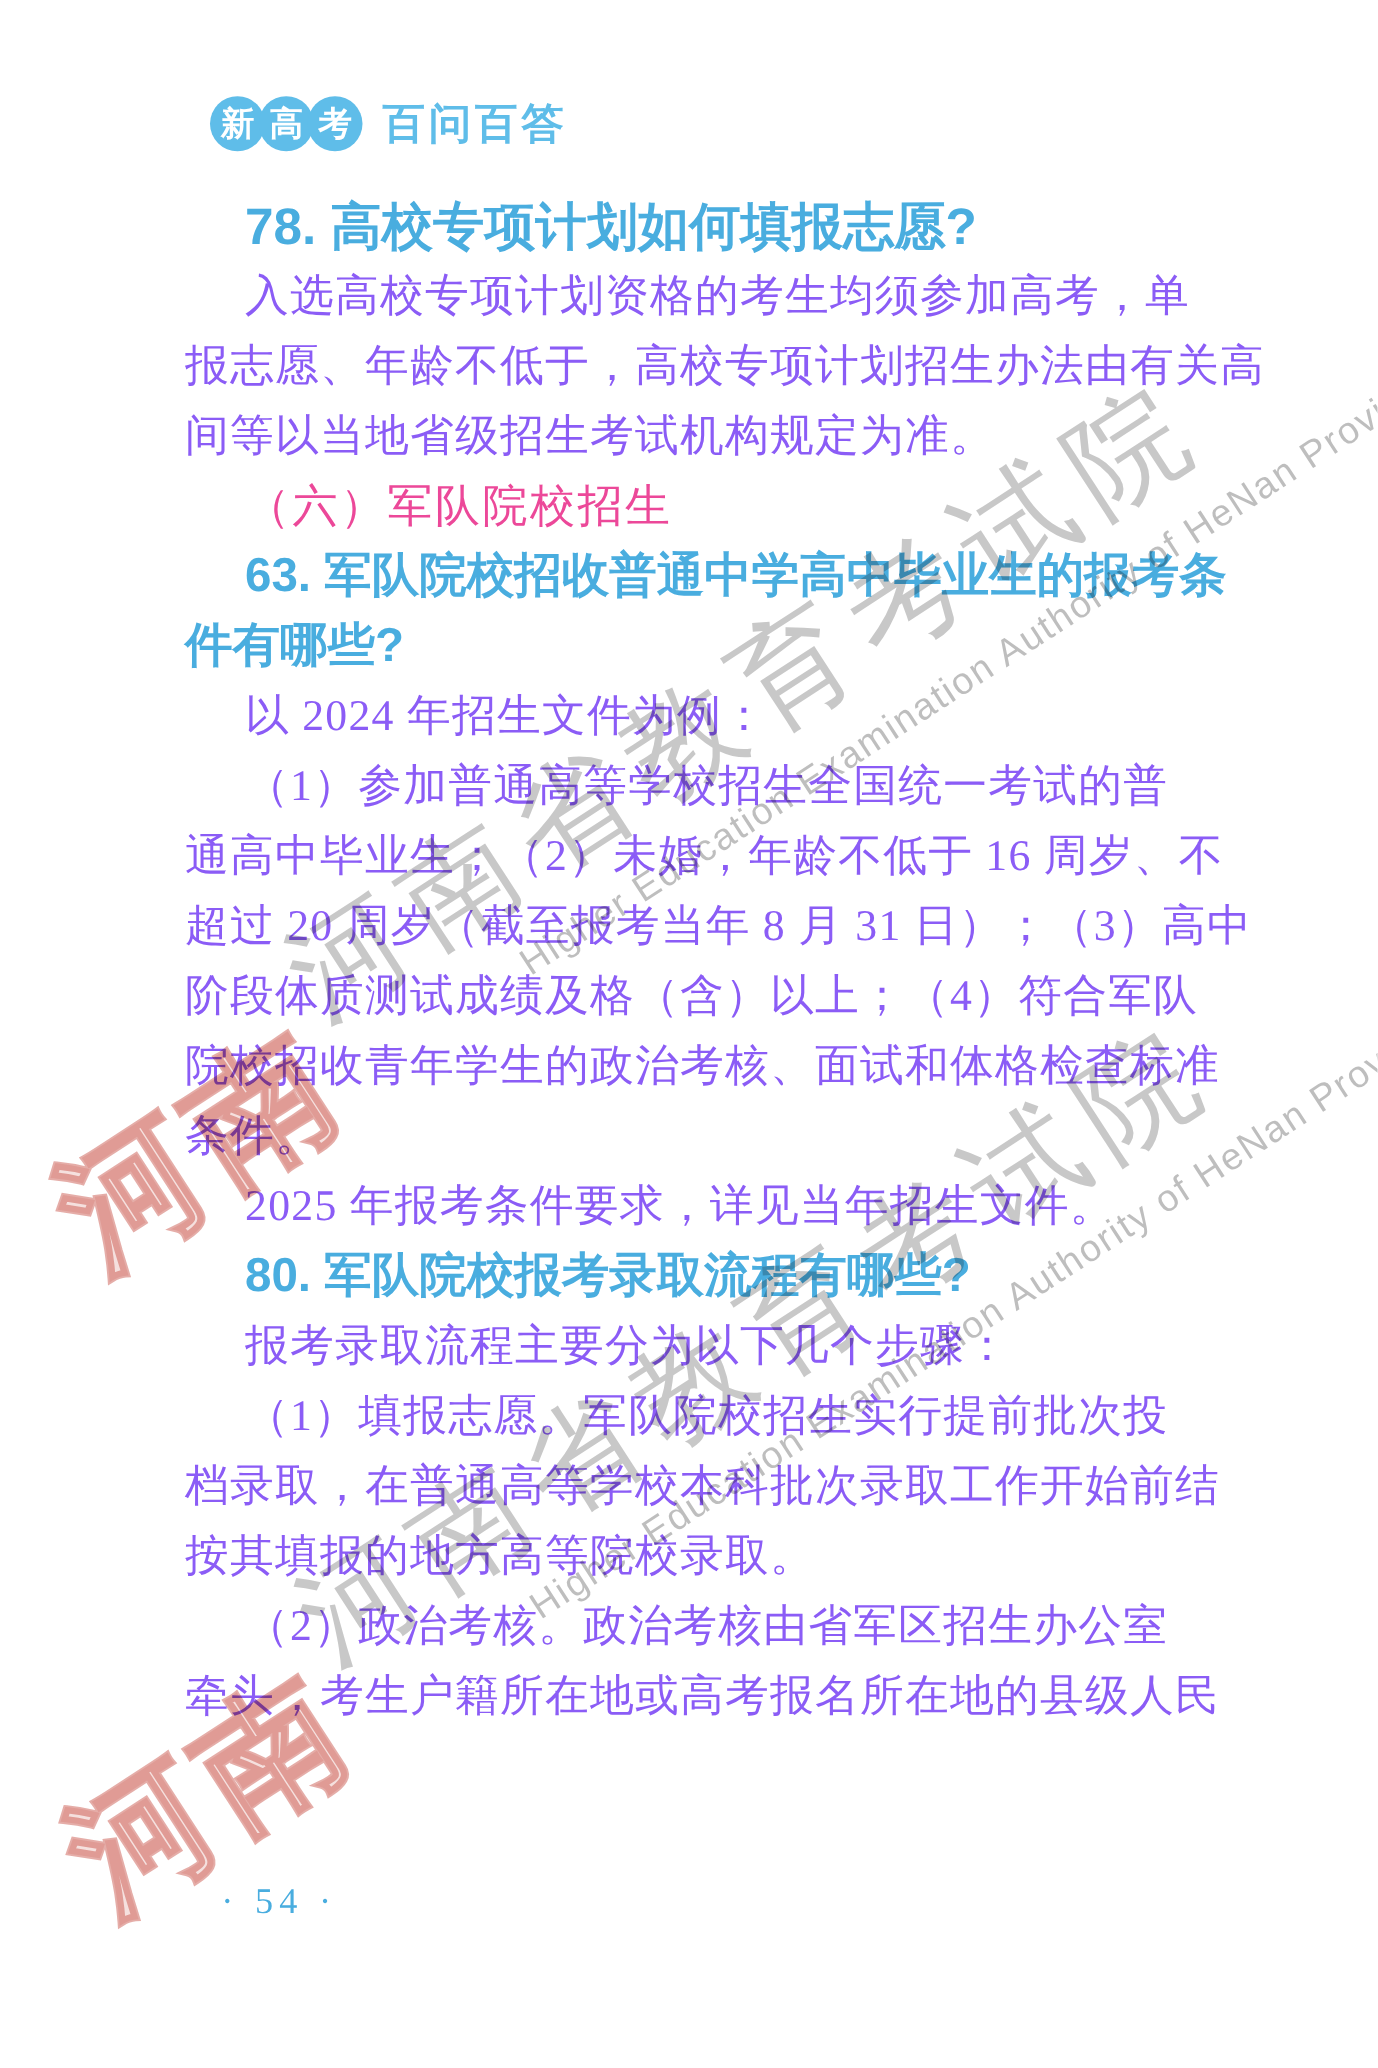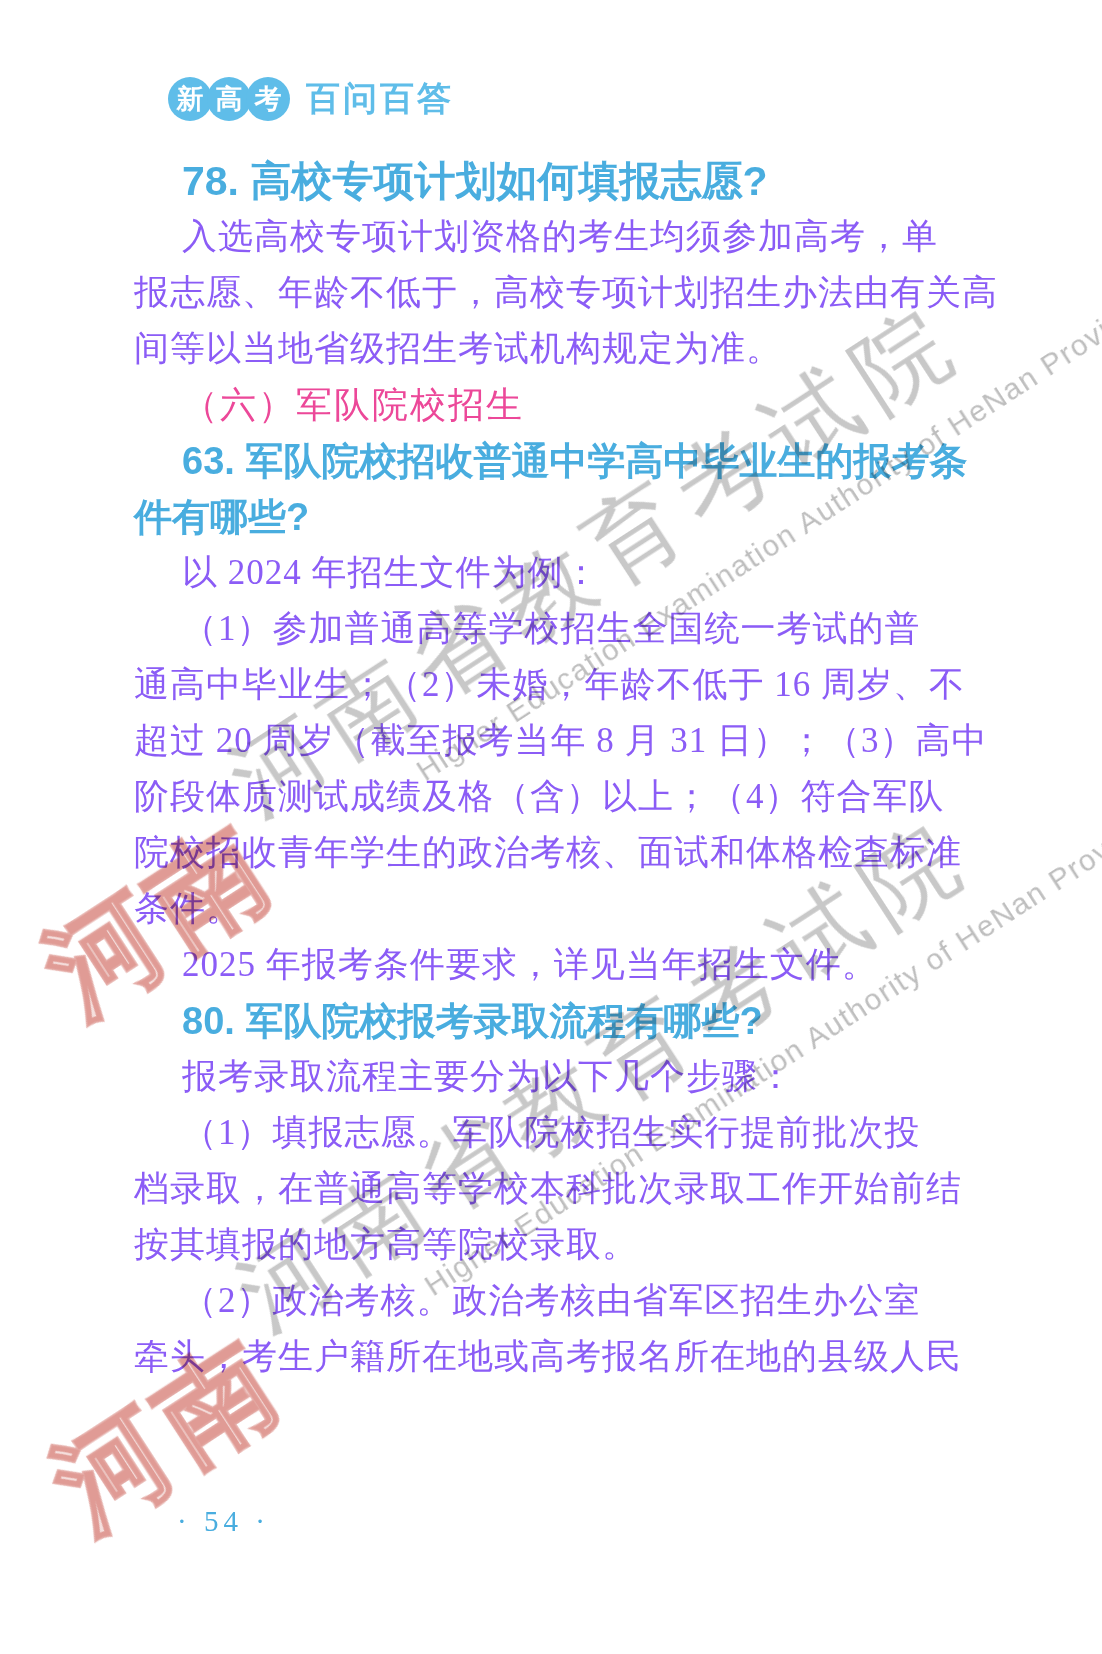--- a/index.html
+++ b/index.html
@@ -19,21 +19,21 @@
     width:44px;height:44px;border-radius:50%;background:var(--logo-blue);
     color:#ffffff;display:flex;align-items:center;justify-content:center;
     font-family:"Liberation Sans","DejaVu Sans",sans-serif;font-weight:bold;font-size:27px;
   }
   .brand .badge + .badge{margin-left:-5px;}
   .brand .suffix{
     margin-left:16px;color:var(--logo-blue);font-size:34px;font-weight:bold;
     font-family:"Liberation Sans","DejaVu Sans",sans-serif;letter-spacing:3px;
   }
   
-  .text-block{position:absolute;left:134px;top:153px;width:820px;z-index:2;}
+  .text-block{position:absolute;left:148px;top:153px;width:820px;z-index:2;}
   .line{height:56px;line-height:56px;white-space:nowrap;}
   .line.indent{padding-left:48px;}
   .line.body{font-size:35px;color:#8b5cf6;letter-spacing:1px;}
   .line.section{font-size:36px;color:#ec4899;font-weight:400;letter-spacing:2px;}
   .line.title,.line.title78{
     font-family:"Liberation Sans","DejaVu Sans",sans-serif;font-weight:bold;color:var(--accent);
   }
   .line.title{font-size:38px;}
   .line.title78{font-size:41px;}
   

